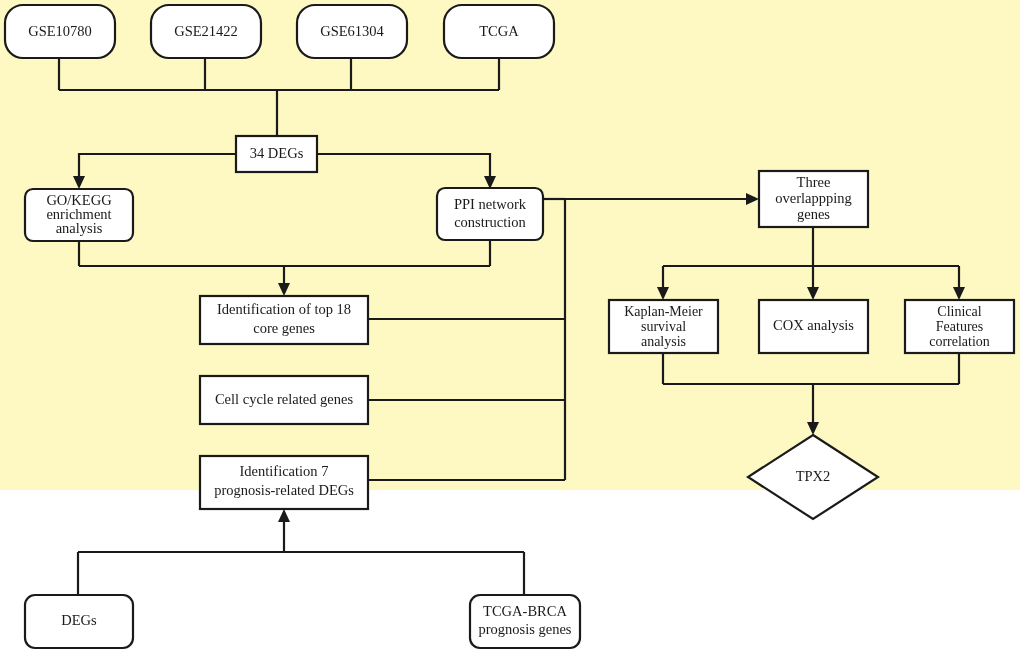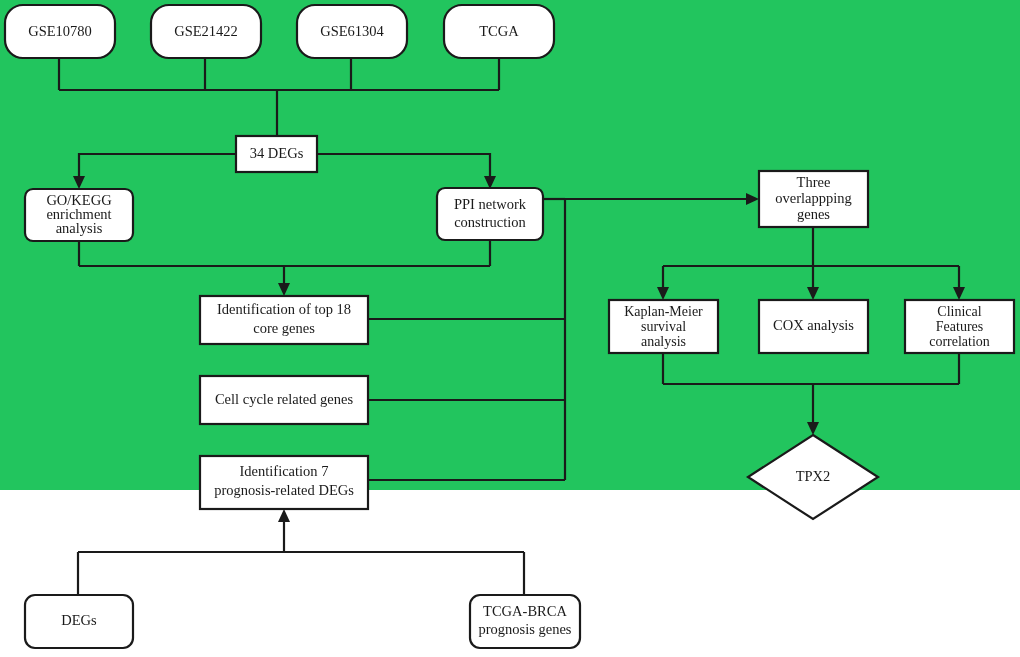--- a/index.html
+++ b/index.html
@@ -10,21 +10,21 @@
   body {
     width: 1020px;
     height: 657px;
     font-family: "Liberation Serif", "DejaVu Serif", serif;
     overflow: hidden;
   }
   #flowchart-root {
     position: relative;
     width: 1020px;
     height: 490px;
-    background: #22c55e;
+    background: #fef9c3;
   }
   svg#diagram {
     display: block;
     width: 1020px;
     height: 657px;
   }
   .node-shape {
     fill: #ffffff;
     stroke: #1a1a1a;
     stroke-width: 2.2;

